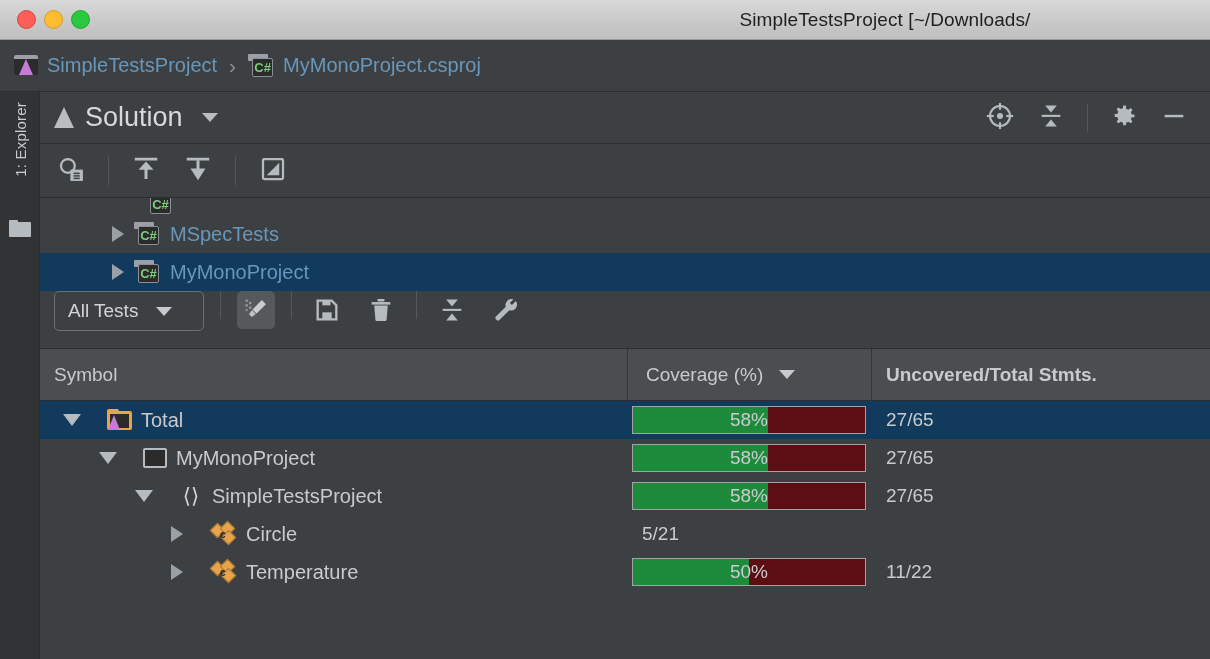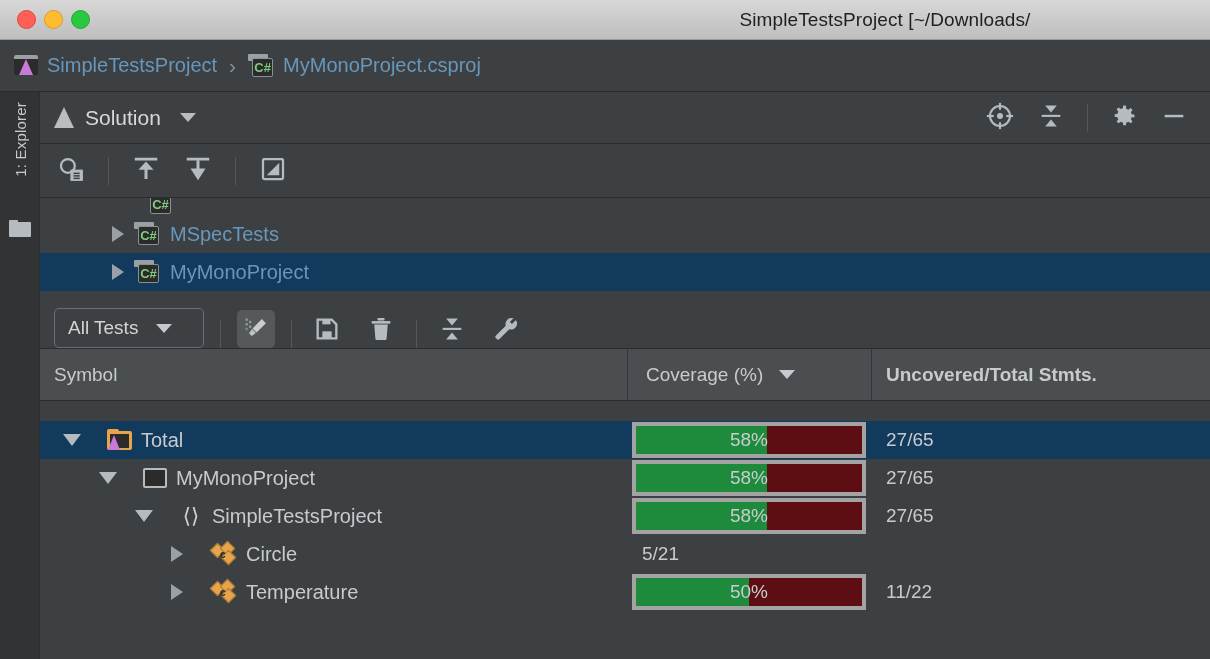--- a/index.html
+++ b/index.html
@@ -81,21 +81,21 @@
 
   
   .panel-head {
     position: relative; height: 52px; background: #3c4043;
     display: flex; align-items: center; padding: 0 10px 0 14px;
     border-bottom: 1px solid #2b2d30;
   }
   .panel-head-title { display: flex; align-items: center; gap: 11px; }
   .prism-small { width: 0; height: 0; border-left: 10px solid transparent;
     border-right: 10px solid transparent; border-bottom: 21px solid #b9bdc0; }
-  .panel-title { font-size: 21px; color: #d6d9db; }
+  .panel-title { font-size: 27px; color: #d6d9db; }
   .caret-dn { width: 0; height: 0; border-left: 8px solid transparent;
     border-right: 8px solid transparent; border-top: 9px solid #b9bdc0; margin-left: 8px; }
   .head-right { margin-left: auto; display: flex; align-items: center; gap: 22px; padding-right: 12px; }
   .vdiv { width: 1px; height: 28px; background: #55585b; }
 
   
   .icn { display: inline-block; color: #b6bbbf; }
 
   
   .sol-toolbar {
@@ -113,21 +113,21 @@
     border-bottom: 8px solid transparent; border-left: 12px solid #9aa0a6; flex: none; }
 
   
   .cov-head {
     height: 48px; background: #3c4043; display: flex; align-items: center;
     padding: 0 10px 0 14px; border-top: 1px solid #2b2d30; border-bottom: 1px solid #2b2d30;
   }
   .cov-title { font-size: 19px; color: #c8cbcd; }
 
   .cov-toolbar {
-    height: 58px; background: #3c4043; display: flex; align-items: flex-end;
+    height: 58px; background: #3c4043; display: flex; align-items: flex-start;
     gap: 16px; padding-left: 14px; border-bottom: 1px solid #2b2d30;
   }
   .combo {
     height: 40px; min-width: 150px; border: 1px solid #6b6f73; border-radius: 5px;
     display: flex; align-items: center; gap: 18px; padding: 0 13px;
     color: #d2d5d7; font-size: 19px; background: #3c4043;
   }
   .combo .caret { width: 0; height: 0; border-left: 8px solid transparent;
     border-right: 8px solid transparent; border-top: 9px solid #c6cace; }
   .tb-btn { width: 38px; height: 38px; display: flex; align-items: center;
@@ -139,28 +139,28 @@
   .col-sym { width: 588px; display: flex; align-items: center; padding-left: 14px;
     border-right: 1px solid #32363a; }
   .col-cov { width: 244px; display: flex; align-items: center; gap: 16px; padding-left: 18px;
     border-right: 1px solid #32363a; }
   .col-unc { flex: 1; display: flex; align-items: center; padding-left: 14px; font-weight: bold; }
   .th { font-size: 19px; color: #c8cbcd; }
   .th-caret { width: 0; height: 0; border-left: 8px solid transparent;
     border-right: 8px solid transparent; border-top: 9px solid #c6cace; }
 
   .row { height: 38px; display: flex; align-items: center; background: #3c4043; }
-  .row.sel { background: #113a5c; margin-top: 20px; }
+  .row.sel { background: #113a5c; }
   .cell-sym { width: 588px; display: flex; align-items: center; gap: 9px; }
   .cell-cov { width: 244px; display: flex; align-items: center; padding-left: 4px; }
   .cell-unc { flex: 1; padding-left: 14px; font-size: 19px; color: #c8cbcd; }
   .row-label { font-size: 20px; color: #c8cbcd; }
 
-  .bar { position: relative; width: 234px; height: 36px; background: #5c0e13;
-    border: 4px solid #a3a3a3; overflow: hidden; }
+  .bar { position: relative; width: 234px; height: 28px; background: #5c0e13;
+    border: 1px solid #a3a3a3; overflow: hidden; }
   .bar .fill { position: absolute; left: 0; top: 0; bottom: 0; background: #1e8a3c; }
   .bar .pct { position: absolute; left: 0; right: 0; top: 0; bottom: 0;
     display: flex; align-items: center; justify-content: center;
     font-size: 19px; color: #c9ccce; }
 
   .arrow-dn { width: 0; height: 0; border-left: 9px solid transparent;
     border-right: 9px solid transparent; border-top: 12px solid #b6bbbf; flex: none; }
   .arrow-rt { width: 0; height: 0; border-top: 8px solid transparent;
     border-bottom: 8px solid transparent; border-left: 12px solid #9aa0a6; flex: none; }
   .sp { flex: none; }

